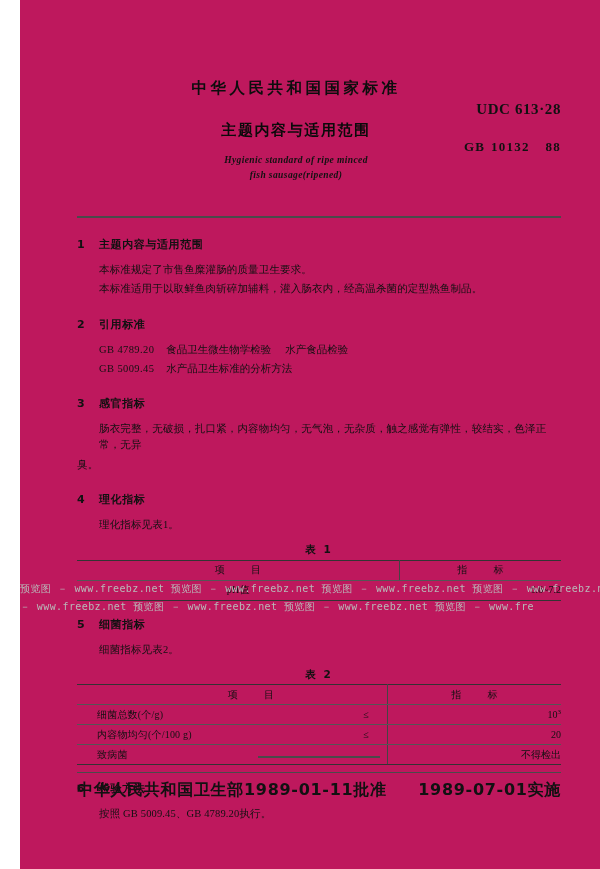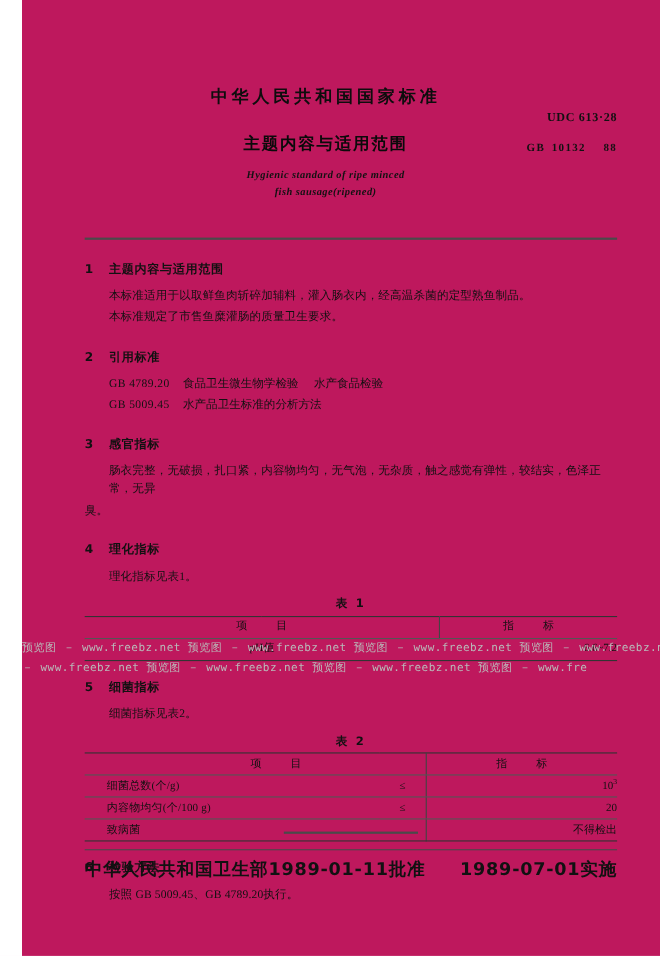--- a/index.html
+++ b/index.html
@@ -38,40 +38,40 @@
     font-weight: bold;
     letter-spacing: 3.5px;
     font-family: "DejaVu Sans", "Liberation Sans", sans-serif;
     color: #0d0d0d;
     margin-left: -46px;
   }
   .udc {
     position: absolute;
     right: 0;
     top: 23px;
-    font-size: 11px;
+    font-size: 15px;
     font-weight: bold;
     letter-spacing: 0.6px;
     font-family: "Liberation Serif", serif;
   }
   .doc-title {
     text-align: center;
     font-size: 15px;
     font-weight: bold;
     letter-spacing: 1.6px;
     font-family: "DejaVu Sans", "Liberation Sans", sans-serif;
     margin-top: 22px;
     margin-left: -46px;
     color: #0a0a0a;
   }
   .std-no {
     position: absolute;
     right: 0;
-    top: 51px;
-    font-size: 10px;
+    top: 61px;
+    font-size: 13px;
     font-weight: bold;
     letter-spacing: 1.2px;
     font-family: "Liberation Serif", serif;
   }
   .std-no .gbnum { margin-left: 6px; }
   .std-no .gbyear { margin-left: 16px; }
 
   .en-title {
     text-align: center;
     font-size: 9.5px;
@@ -244,22 +244,22 @@
   </div>
 
   <div class="rule-main"></div>
 
   <div class="content">
 
     <div class="sec-head">
       <span class="num">1</span>
       <span>主题内容与适用范围</span>
     </div>
+    <p class="para">本标准规定了市售鱼糜灌肠的质量卫生要求。</p>
     <p class="para">本标准适用于以取鲜鱼肉斩碎加辅料，灌入肠衣内，经高温杀菌的定型熟鱼制品。</p>
-    <p class="para">本标准规定了市售鱼糜灌肠的质量卫生要求。</p>
 
     <div class="sec-gap"></div>
 
     <div class="sec-head">
       <span class="num">2</span>
       <span>引用标准</span>
     </div>
     <div class="ref-line">
       <span class="gb">GB 4789.20</span><span>食品卫生微生物学检验</span><span class="gap"></span><span>水产食品检验</span>
     </div>

